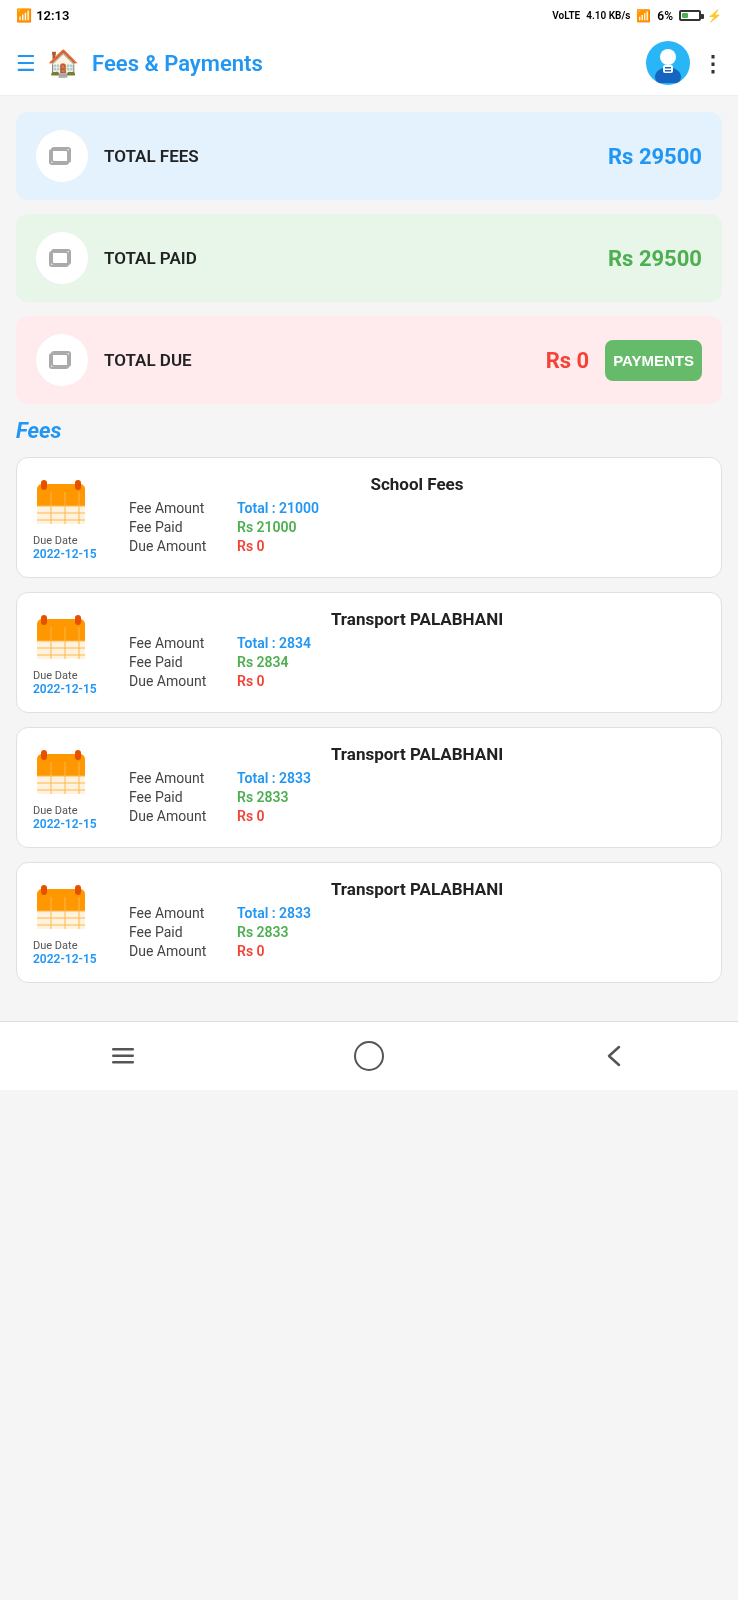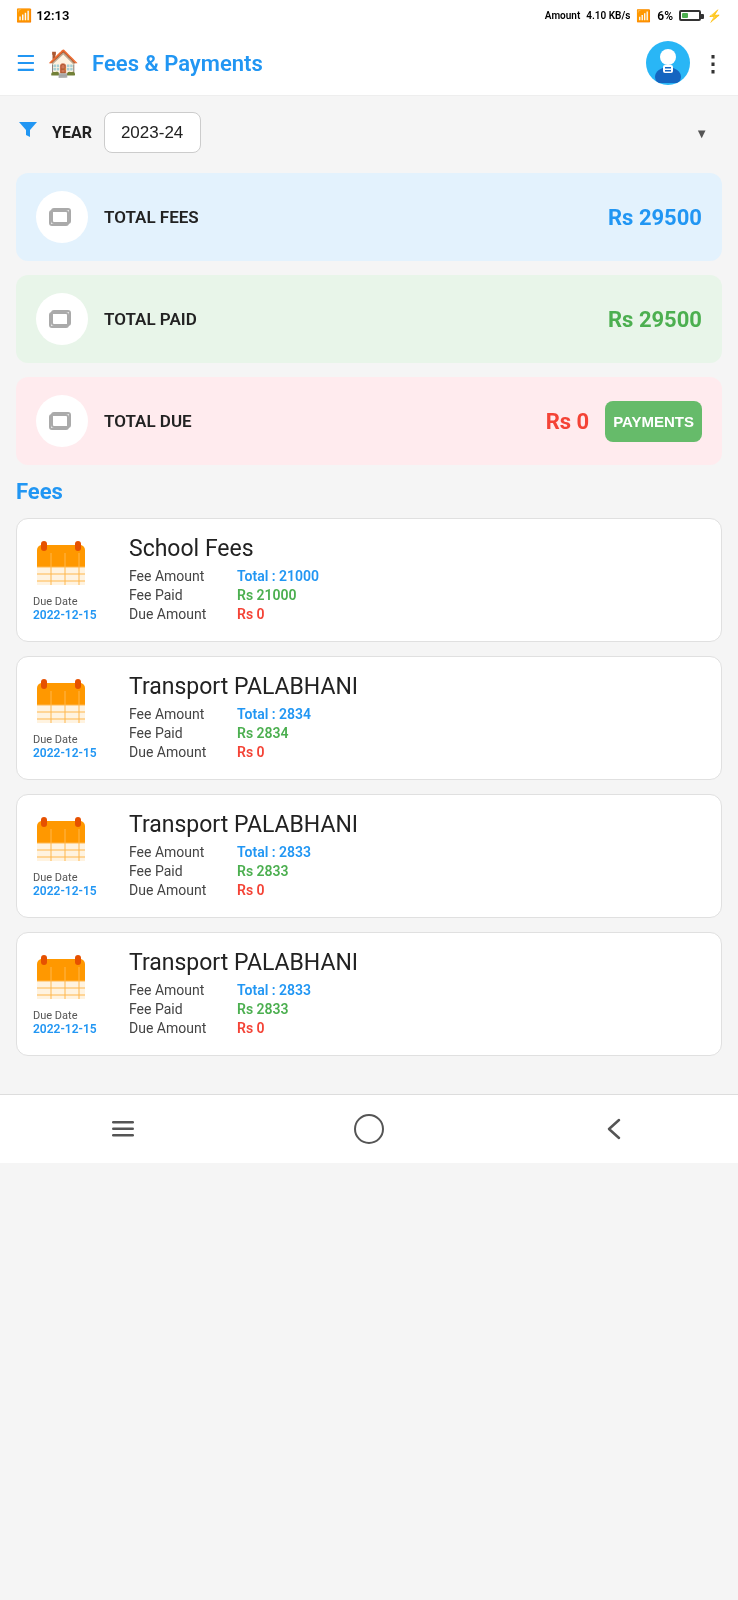--- a/index.html
+++ b/index.html
@@ -182,20 +182,21 @@
       white-space: nowrap;
     }
 
     
     .fees-title {
       font-size: 22px;
       font-weight: 700;
       color: #2196F3;
       margin-bottom: 14px;
       margin-top: 4px;
+      font-style: italic;
     }
 
     
     .fee-card {
       background: #fff;
       border: 1px solid #e0e0e0;
       border-radius: 12px;
       padding: 16px;
       display: flex;
       gap: 16px;
@@ -214,24 +215,25 @@
       margin-top: 4px;
     }
     .due-date-value {
       font-size: 12px;
       color: #2196F3;
       font-weight: 600;
     }
 
     .fee-details { flex: 1; }
     .fee-name {
-      font-size: 23px;
-      font-weight: 400;
+      font-size: 17px;
+      font-weight: 700;
       color: #222;
       margin-bottom: 6px;
+      text-align: center;
     }
     .fee-row {
       display: flex;
       gap: 8px;
       font-size: 14px;
       color: #444;
       margin-bottom: 3px;
     }
     .fee-row-label { flex: 0 0 100px; }
     .fee-total { color: #2196F3; font-weight: 600; }
@@ -261,21 +263,21 @@
   </style>
 </head>
 <body>
 
 <div class="status-bar">
   <div class="status-left">
     <span>📶</span>
     <span>12:13</span>
   </div>
   <div class="status-right">
-    <span style="font-size:10px;">Amount</span>
+    <span style="font-size:10px;">VoLTE</span>
     <span style="font-size:10px;">4.10 KB/s</span>
     <span>📶</span>
     <span>6%</span>
     <div class="battery-icon">
       <div class="battery-fill"></div>
     </div>
     <span>⚡</span>
   </div>
 </div>
 
@@ -291,36 +293,20 @@
       <rect x="15" y="22" width="10" height="8" rx="2" fill="#fff"></rect>
       <rect x="17" y="24" width="6" height="1.5" fill="#1565C0"></rect>
       <rect x="17" y="27" width="6" height="1.5" fill="#1565C0"></rect>
     </svg>
   </div>
   <span class="menu-dots">⋮</span>
 </div>
 
 <div class="main-content">
 
-  <div class="year-filter">
-    <span class="filter-icon">
-      <svg width="24" height="24" viewBox="0 0 24 24" fill="#2196F3">
-        <path d="M3 4h18l-7 8v7l-4-2V12L3 4z"></path>
-      </svg>
-    </span>
-    <span class="year-label">YEAR</span>
-    <div class="select-wrapper">
-      <select class="year-select">
-        <option>2021-22</option>
-        <option>2022-23</option>
-        <option selected="">2023-24</option>
-        <option>2024-25</option>
-      </select>
-    </div>
-  </div>
 
   <div class="summary-card blue-bg">
     <div class="card-icon">
       <svg viewBox="0 0 28 28" xmlns="http://www.w3.org/2000/svg" fill="#aaa">
         <rect x="4" y="6" width="18" height="14" rx="2" fill="none" stroke="#aaa" stroke-width="2"></rect>
         <rect x="2" y="8" width="18" height="14" rx="2" fill="none" stroke="#aaa" stroke-width="2"></rect>
       </svg>
     </div>
     <span class="card-label">TOTAL FEES</span>
     <span class="card-value blue">Rs 29500</span>

